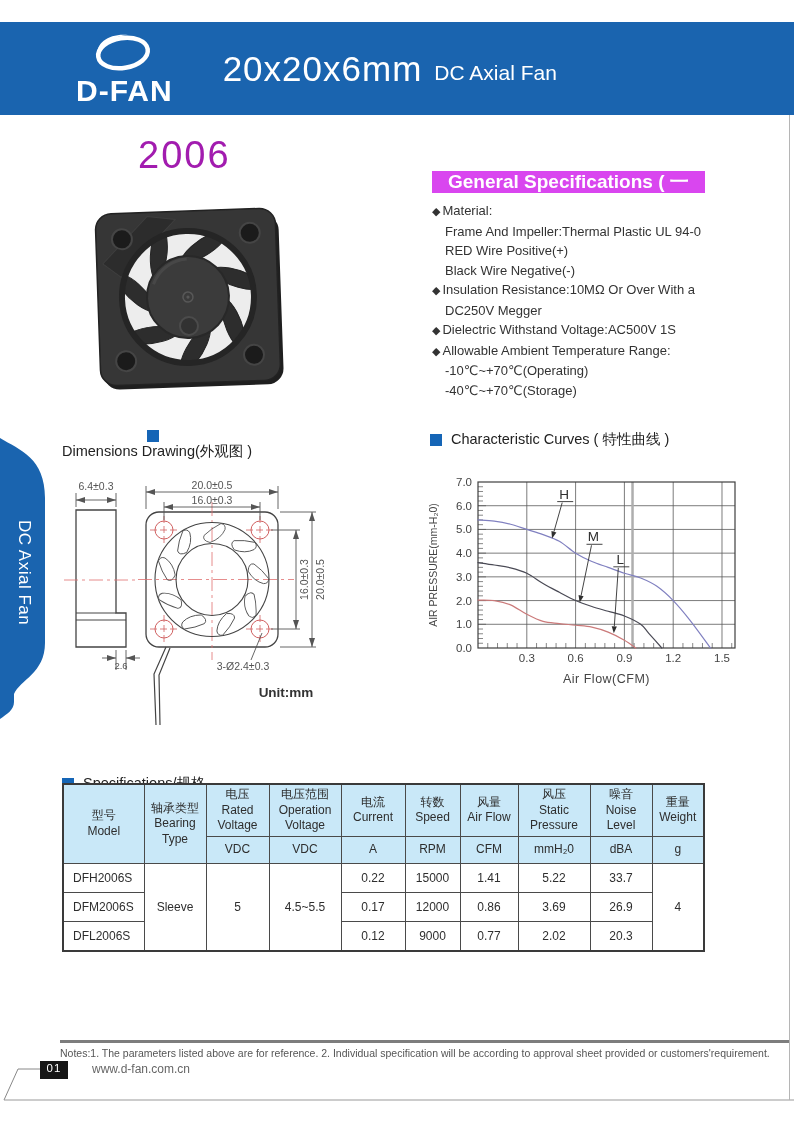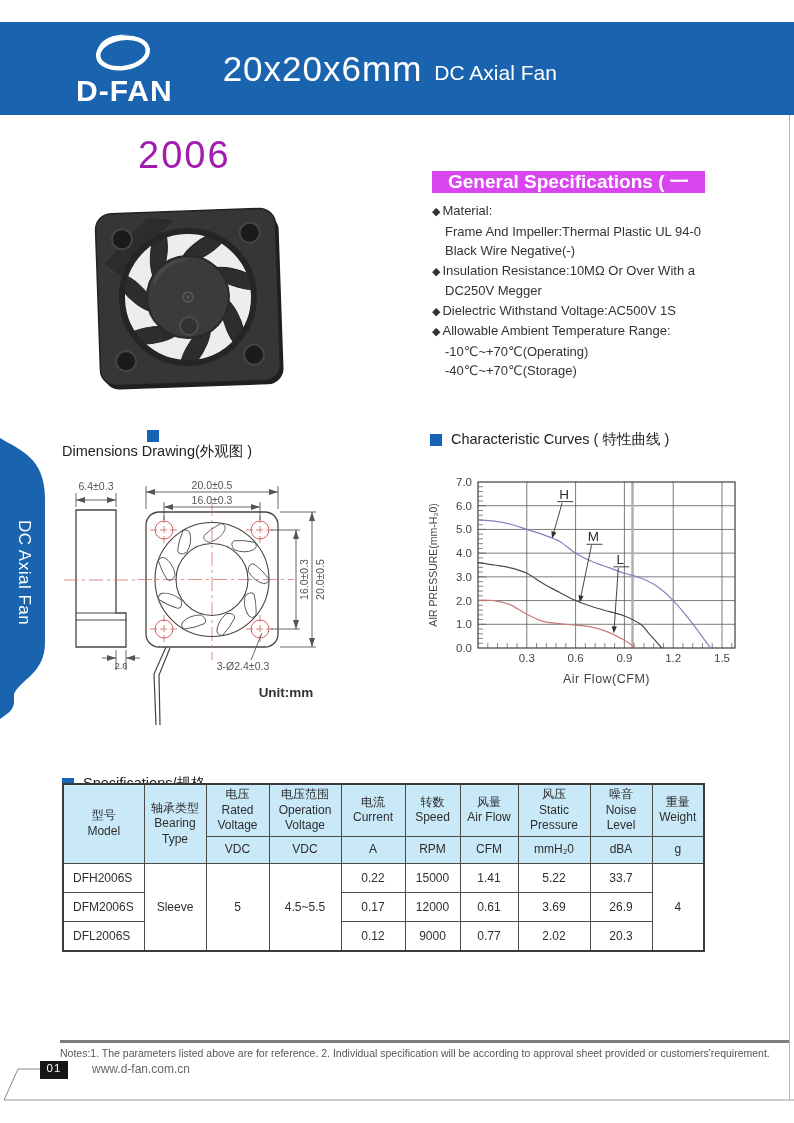--- a/index.html
+++ b/index.html
@@ -90,20 +90,21 @@
       <circle cx="160" cy="32" r="10" fill="#1b1b1b" stroke="#454545" stroke-width="2"></circle>
       <circle cx="32" cy="156" r="10" fill="#1b1b1b" stroke="#454545" stroke-width="2"></circle>
       <circle cx="160" cy="154" r="10" fill="#1b1b1b" stroke="#454545" stroke-width="2"></circle>
     </g>
   </svg>
 
   <div class="abs spec-bar">General Specifications ( 一般规格 )</div>
   <div class="abs spec-list" id="spec-list">
       <div class="spec-line"><span class="diamond">◆</span>Material:</div>
       <div class="spec-line cont">Frame And Impeller:Thermal Plastic UL 94-0</div>
+      <div class="spec-line cont">RED Wire Positive(+)</div>
       <div class="spec-line cont">Black Wire Negative(-)</div>
       <div class="spec-line"><span class="diamond">◆</span>Insulation Resistance:10MΩ Or Over With a</div>
       <div class="spec-line cont">DC250V Megger</div>
       <div class="spec-line"><span class="diamond">◆</span>Dielectric Withstand Voltage:AC500V 1S</div>
       <div class="spec-line"><span class="diamond">◆</span>Allowable Ambient Temperature Range:</div>
       <div class="spec-line cont">-10℃~+70℃(Operating)</div>
       <div class="spec-line cont">-40℃~+70℃(Storage)</div>
     </div>
 
   <div class="abs sec" style="left:62px;top:430px;flex-direction:column;">
@@ -353,21 +354,21 @@
             <td>15000</td>
             <td>1.41</td>
             <td>5.22</td>
             <td>33.7</td>
             <td rowspan="3">4</td>
           </tr>
           <tr>
             <td class="model">DFM2006S</td>
             <td>0.17</td>
             <td>12000</td>
-            <td>0.61</td>
+            <td>0.86</td>
             <td>3.69</td>
             <td>26.9</td>
           </tr>
           <tr>
             <td class="model">DFL2006S</td>
             <td>0.12</td>
             <td>9000</td>
             <td>0.77</td>
             <td>2.02</td>
             <td>20.3</td>

